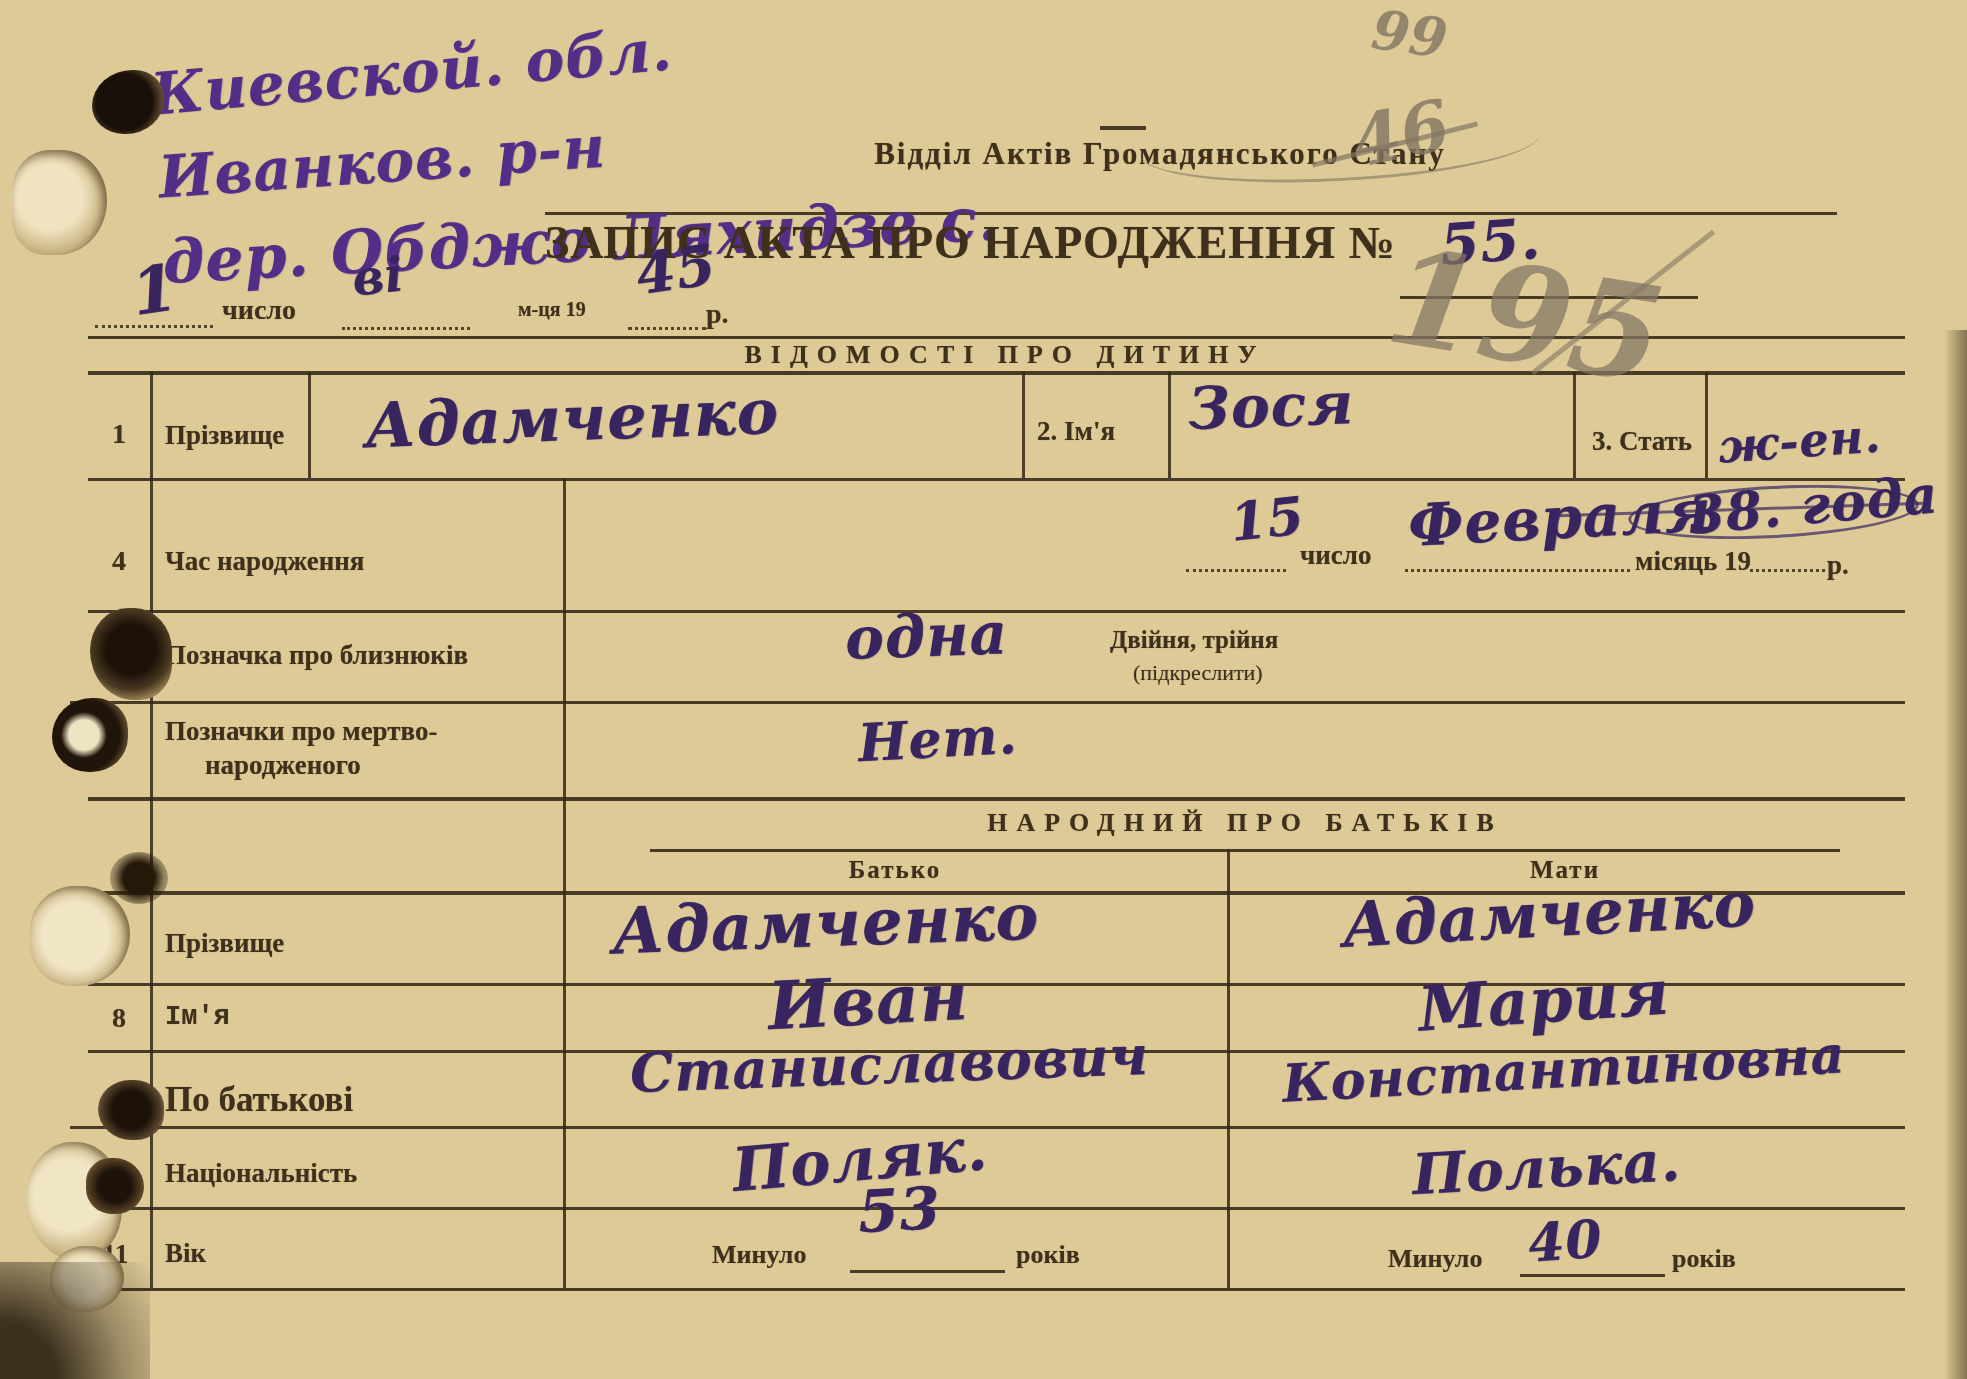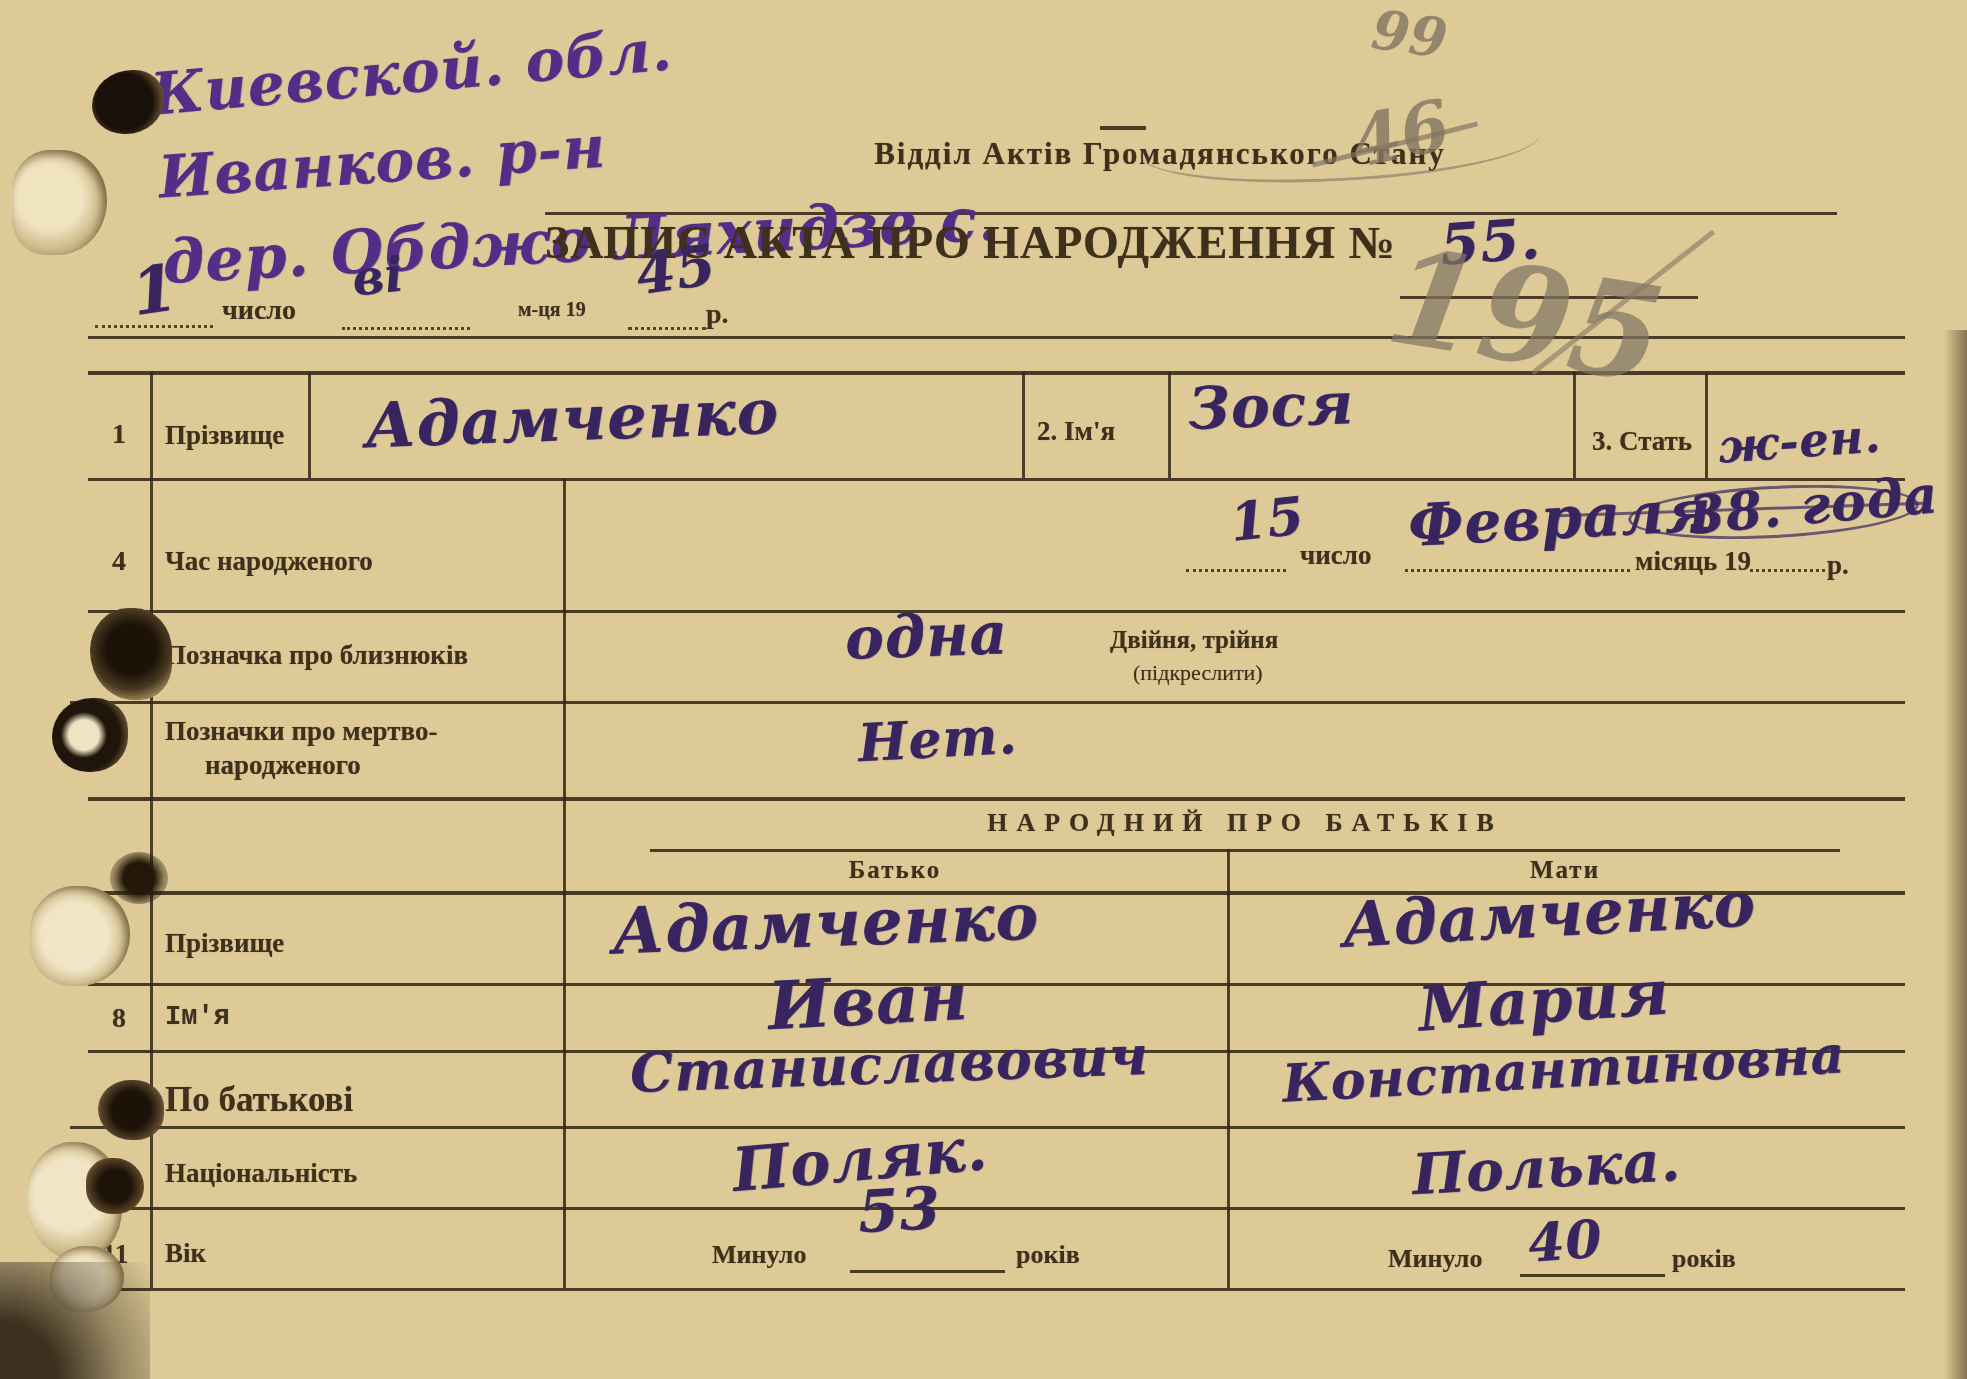--- a/index.html
+++ b/index.html
@@ -82,34 +82,35 @@
   <div class="abs print" style="left:545px;top:216px;font-size:46px;letter-spacing:1px;">ЗАПИС АКТА ПРО НАРОДЖЕННЯ №</div>
   <div class="abs hw" style="left:1440px;top:208px;font-size:56px;transform:rotate(-4deg);">55.</div>
 
   <div class="abs hw" style="left:132px;top:252px;font-size:64px;transform:rotate(-8deg);">1</div>
   <div class="abs print" style="left:222px;top:294px;font-size:28px;">число</div>
   <div class="abs hw" style="left:352px;top:248px;font-size:48px;transform:rotate(-6deg);">ві</div>
   <div class="abs print" style="left:518px;top:298px;font-size:20px;">м-ця 19</div>
   <div class="abs hw" style="left:636px;top:236px;font-size:56px;transform:rotate(-8deg);">45</div>
   <div class="abs print" style="left:706px;top:298px;font-size:28px;">р.</div>
 
+  <div class="abs print" style="left:560px;top:340px;width:890px;text-align:center;font-size:26px;letter-spacing:9px;">ВІДОМОСТІ ПРО ДИТИНУ</div>
 
   <div class="abs print" style="left:112px;top:418px;font-size:28px;">1</div>
   <div class="abs print" style="left:165px;top:420px;font-size:27px;">Прізвище</div>
   <div class="abs hw" style="left:365px;top:382px;font-size:62px;transform:rotate(-2deg);">Адамченко</div>
   <div class="abs print" style="left:1037px;top:416px;font-size:27px;">2. Ім'я</div>
   <div class="abs hw" style="left:1188px;top:372px;font-size:58px;transform:rotate(-2deg);">Зося</div>
   <div class="abs print" style="left:1592px;top:426px;font-size:27px;">3. Стать</div>
   <div class="abs hw" style="left:1718px;top:414px;font-size:46px;transform:rotate(-4deg);">ж-ен.</div>
 
   <div class="abs flour" style="left:1628px;top:486px;width:285px;height:46px;border:3px solid #38255f;border-radius:50%;opacity:.7;transform:rotate(-3deg);"></div>
   <div class="abs flour" style="left:1558px;top:508px;width:365px;height:3px;background:#38255f;opacity:.7;transform:rotate(-2deg);"></div>
 
   <div class="abs print" style="left:112px;top:545px;font-size:28px;">4</div>
-  <div class="abs print" style="left:165px;top:546px;font-size:27px;">Час народженого</div>
+  <div class="abs print" style="left:165px;top:546px;font-size:27px;">Час народження</div>
   <div class="abs hw" style="left:1230px;top:488px;font-size:52px;transform:rotate(-6deg);">15</div>
   <div class="abs dotl" style="left:1186px;top:566px;width:100px;height:3px;"></div>
   <div class="abs print" style="left:1300px;top:540px;font-size:27px;">число</div>
   <div class="abs dotl" style="left:1405px;top:566px;width:225px;height:3px;"></div>
   <div class="abs hw" style="left:1408px;top:484px;font-size:58px;transform:rotate(-3deg);">Февраля</div>
   <div class="abs print" style="left:1635px;top:546px;font-size:27px;">місяць 19</div>
   <div class="abs hw" style="left:1688px;top:474px;font-size:52px;transform:rotate(-5deg);">38. года</div>
   <div class="abs dotl" style="left:1750px;top:566px;width:75px;height:3px;"></div>
   <div class="abs print" style="left:1827px;top:550px;font-size:27px;">р.</div>
 

